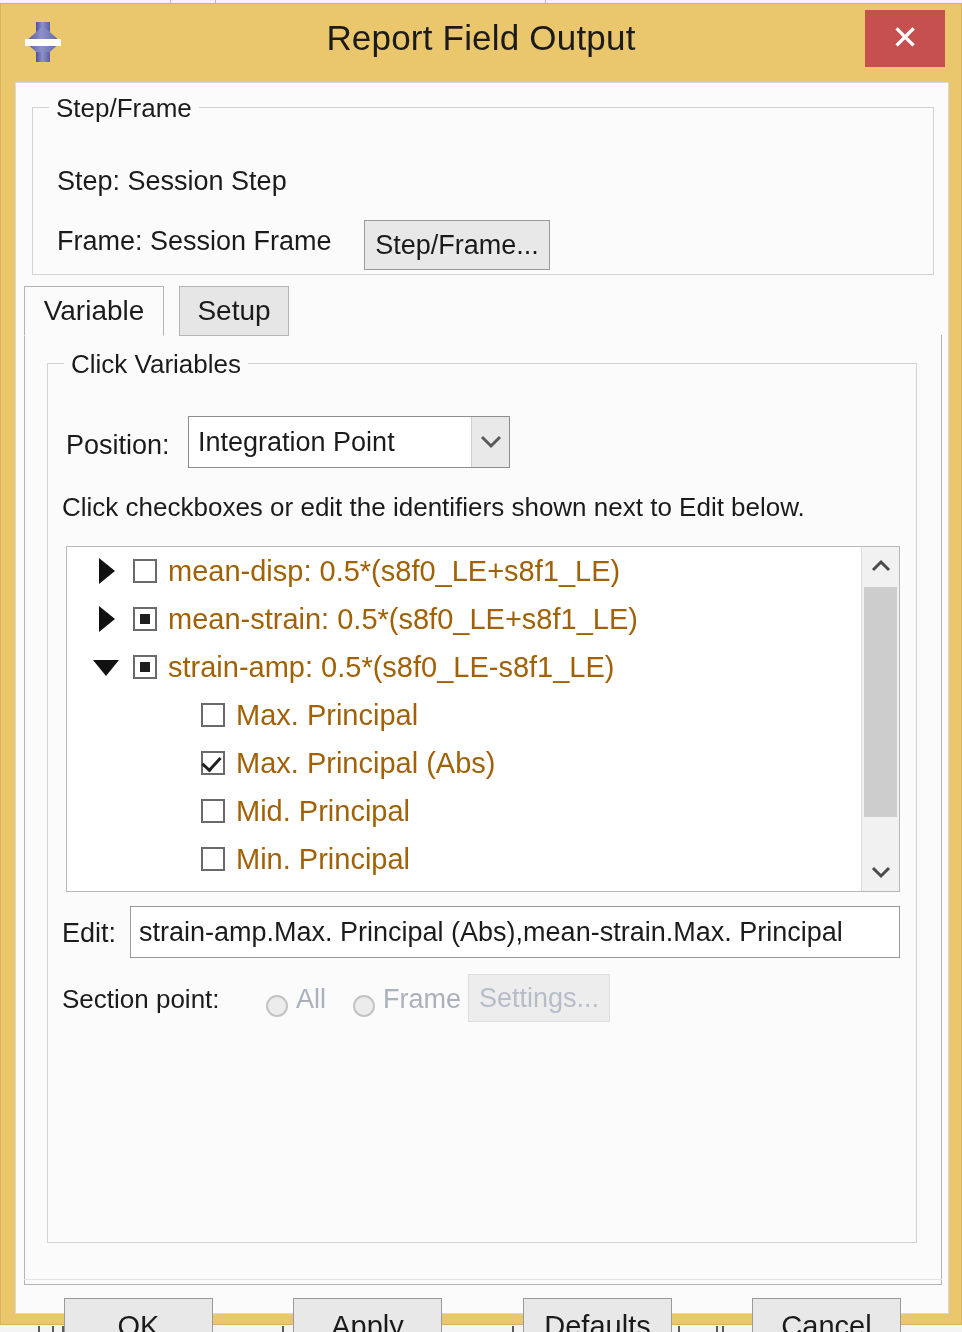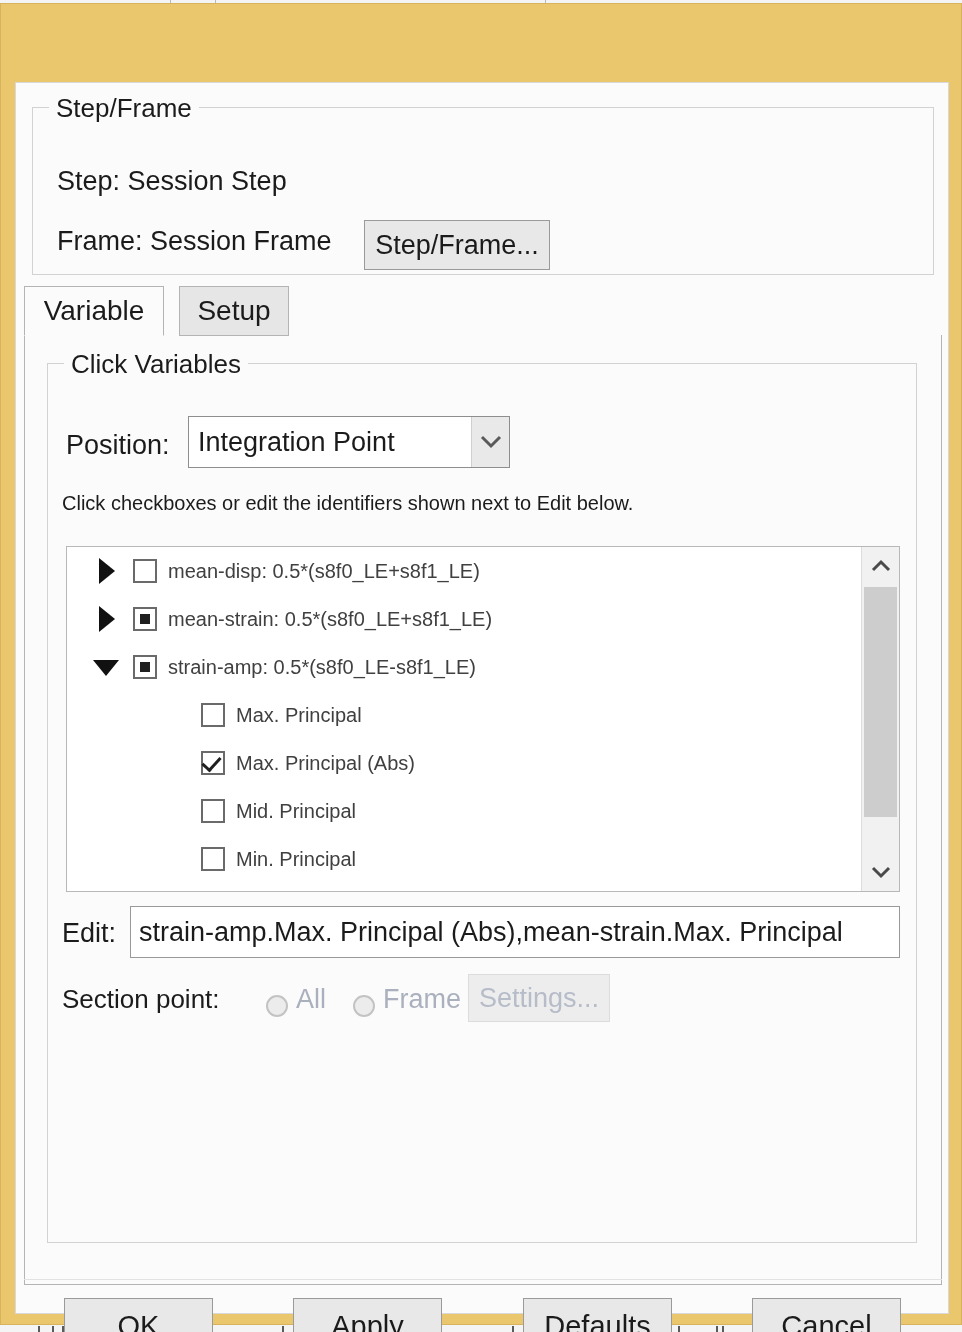--- a/index.html
+++ b/index.html
@@ -239,21 +239,21 @@
     width: 38px; height: 50px;
     background: #e9e9e9;
     border-left: 1px solid #cfcfcf;
     box-sizing: border-box;
   }
   #position-combo .arrowbox svg { position: absolute; left: 7px; top: 16px; }
 
   #hint-text {
     position: absolute;
     left: 14px; top: 128px;
-    font-size: 20px;
+    font-size: 26px;
     color: #1b1b1b;
     white-space: nowrap;
   }
 
   
   #tree-listbox {
     position: absolute;
     left: 18px; top: 182px;
     width: 834px; height: 346px;
     background: #ffffff;
@@ -304,22 +304,22 @@
   .cb.checked::after {
     content: "";
     position: absolute;
     left: 3px; top: 0px;
     width: 8px; height: 15px;
     border: solid #1f1f1f;
     border-width: 0 3px 3px 0;
     transform: rotate(42deg);
   }
   .tree-row .lbl {
-    font-size: 20px;
-    color: #404040;
+    font-size: 29px;
+    color: #a16207;
     margin-left: 11px;
     white-space: nowrap;
   }
   .tree-row.child .twisty { visibility: hidden; }
   .tree-row.child .cb { margin-left: 78px; }
 
   
   #tree-scrollbar {
     position: absolute;
     right: 0; top: 0;
@@ -440,20 +440,41 @@
   <div class="tick" style="left:612px"></div>
   <div class="tick" style="left:640px"></div>
   <div class="tick" style="left:678px"></div>
   <div class="tick" style="left:716px"></div>
   <div class="tick" style="left:722px"></div>
   <div class="tick" style="left:866px"></div>
 </div>
 
 <div id="dialog">
 
+  <div id="titlebar">
+    <div id="app-icon">
+      <svg width="40" height="44" viewBox="0 0 40 44">
+        <defs>
+          <linearGradient id="dg" x1="0" y1="0" x2="1" y2="0">
+            <stop offset="0%" stop-color="#4b4f9e"></stop>
+            <stop offset="45%" stop-color="#8e91c9"></stop>
+            <stop offset="100%" stop-color="#5b5fa6"></stop>
+          </linearGradient>
+        </defs>
+        <rect x="13" y="2" width="14" height="10" fill="url(#dg)"></rect>
+        <polygon points="20,6 38,22 20,38 2,22" fill="url(#dg)"></polygon>
+        <rect x="13" y="32" width="14" height="10" fill="url(#dg)"></rect>
+        <rect x="2" y="19" width="36" height="7" fill="#ffffff"></rect>
+      </svg>
+    </div>
+    <div id="title-text">Report Field Output</div>
+    <div id="close-button">
+      <div class="x">✕</div>
+    </div>
+  </div>
 
   <div id="client">
 
     <div id="stepframe-group" class="groupbox">
       <div class="gb-title">Step/Frame</div>
       <div id="step-line" class="plain-line">Step: Session Step</div>
       <div id="frame-line" class="plain-line">Frame:  Session Frame</div>
       <div id="stepframe-button" class="btn">Step/Frame...</div>
     </div>
 

